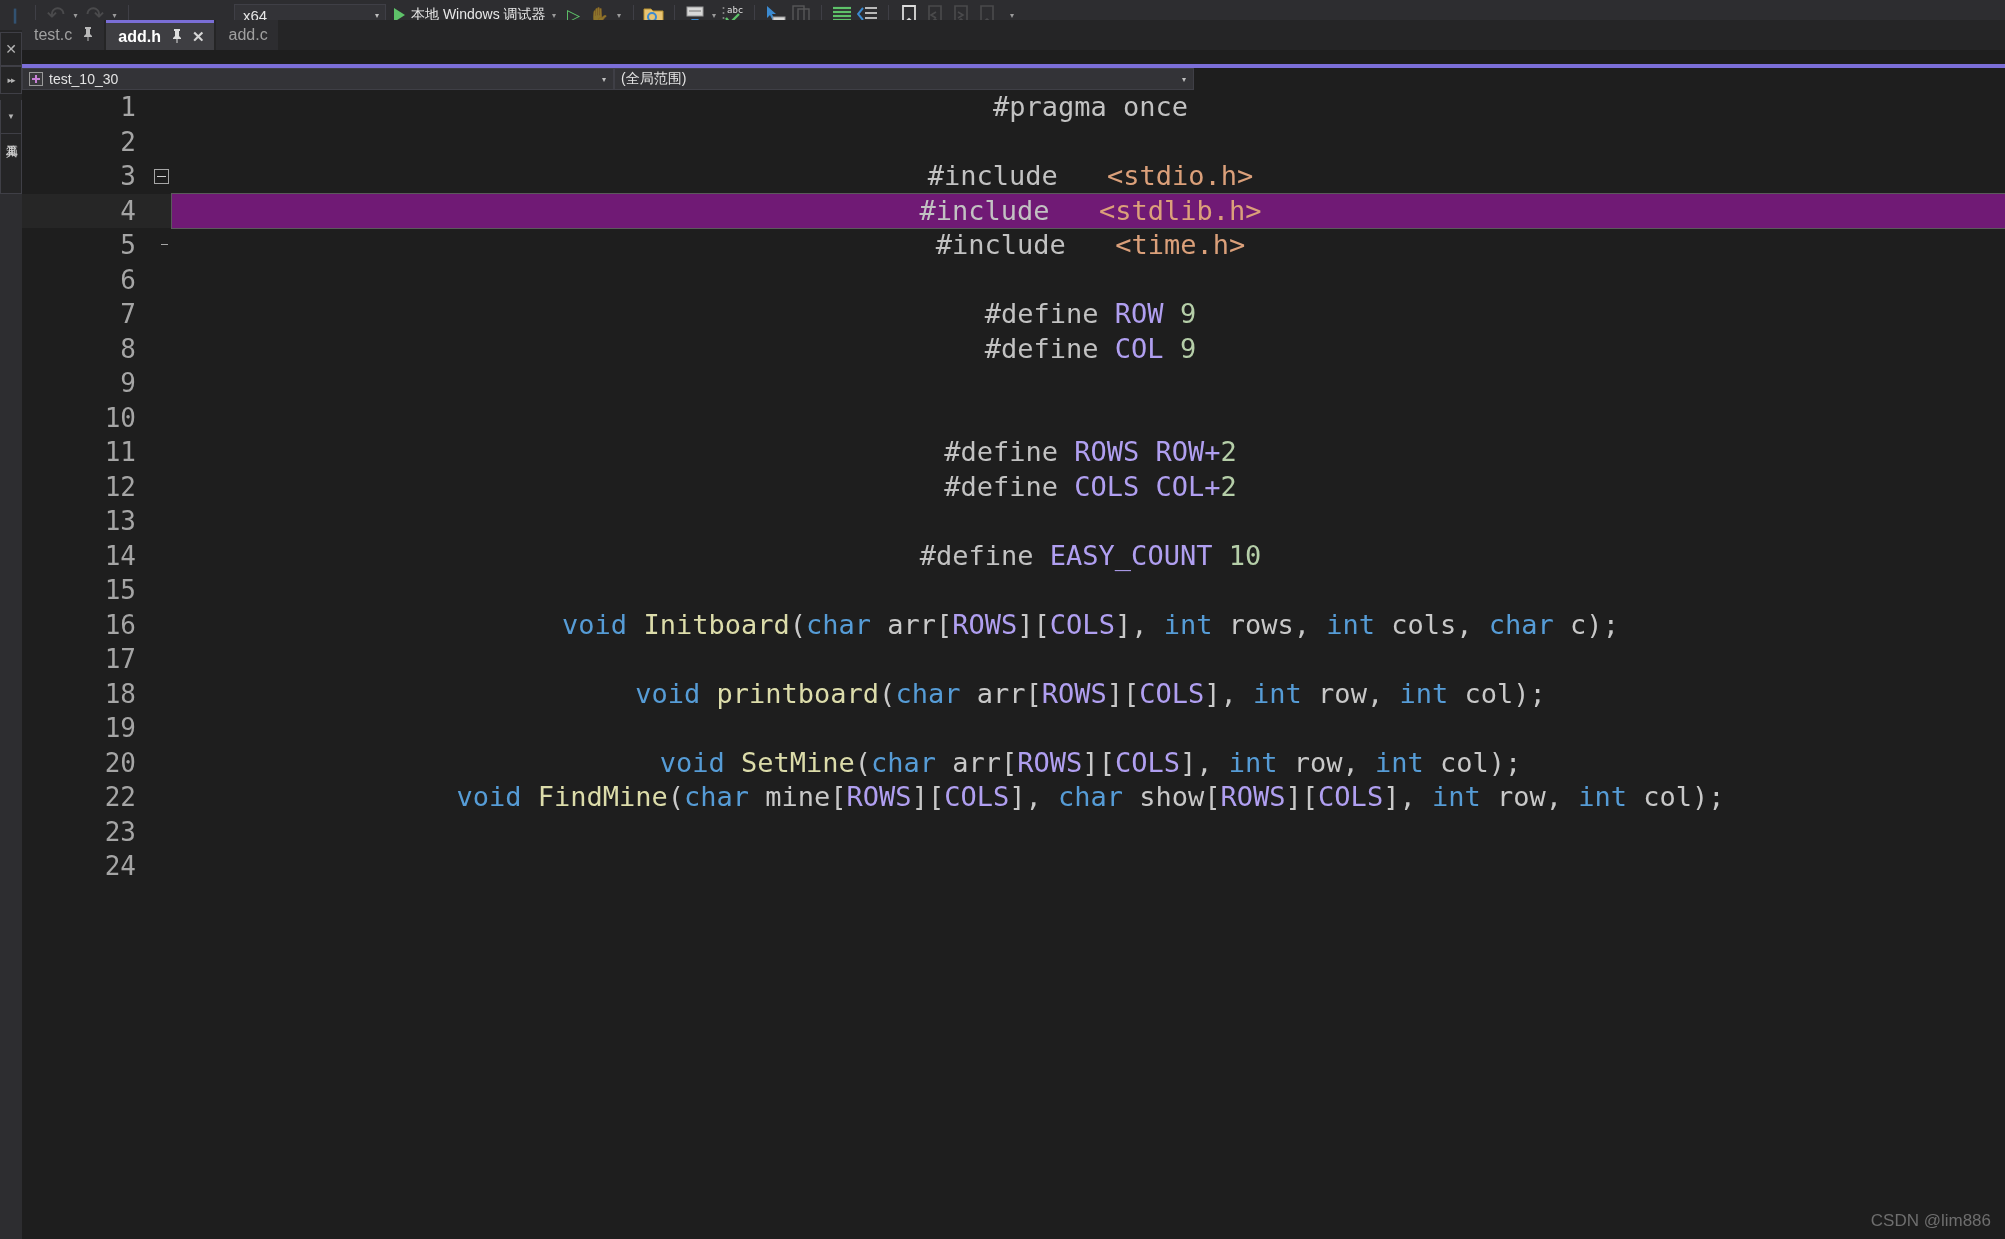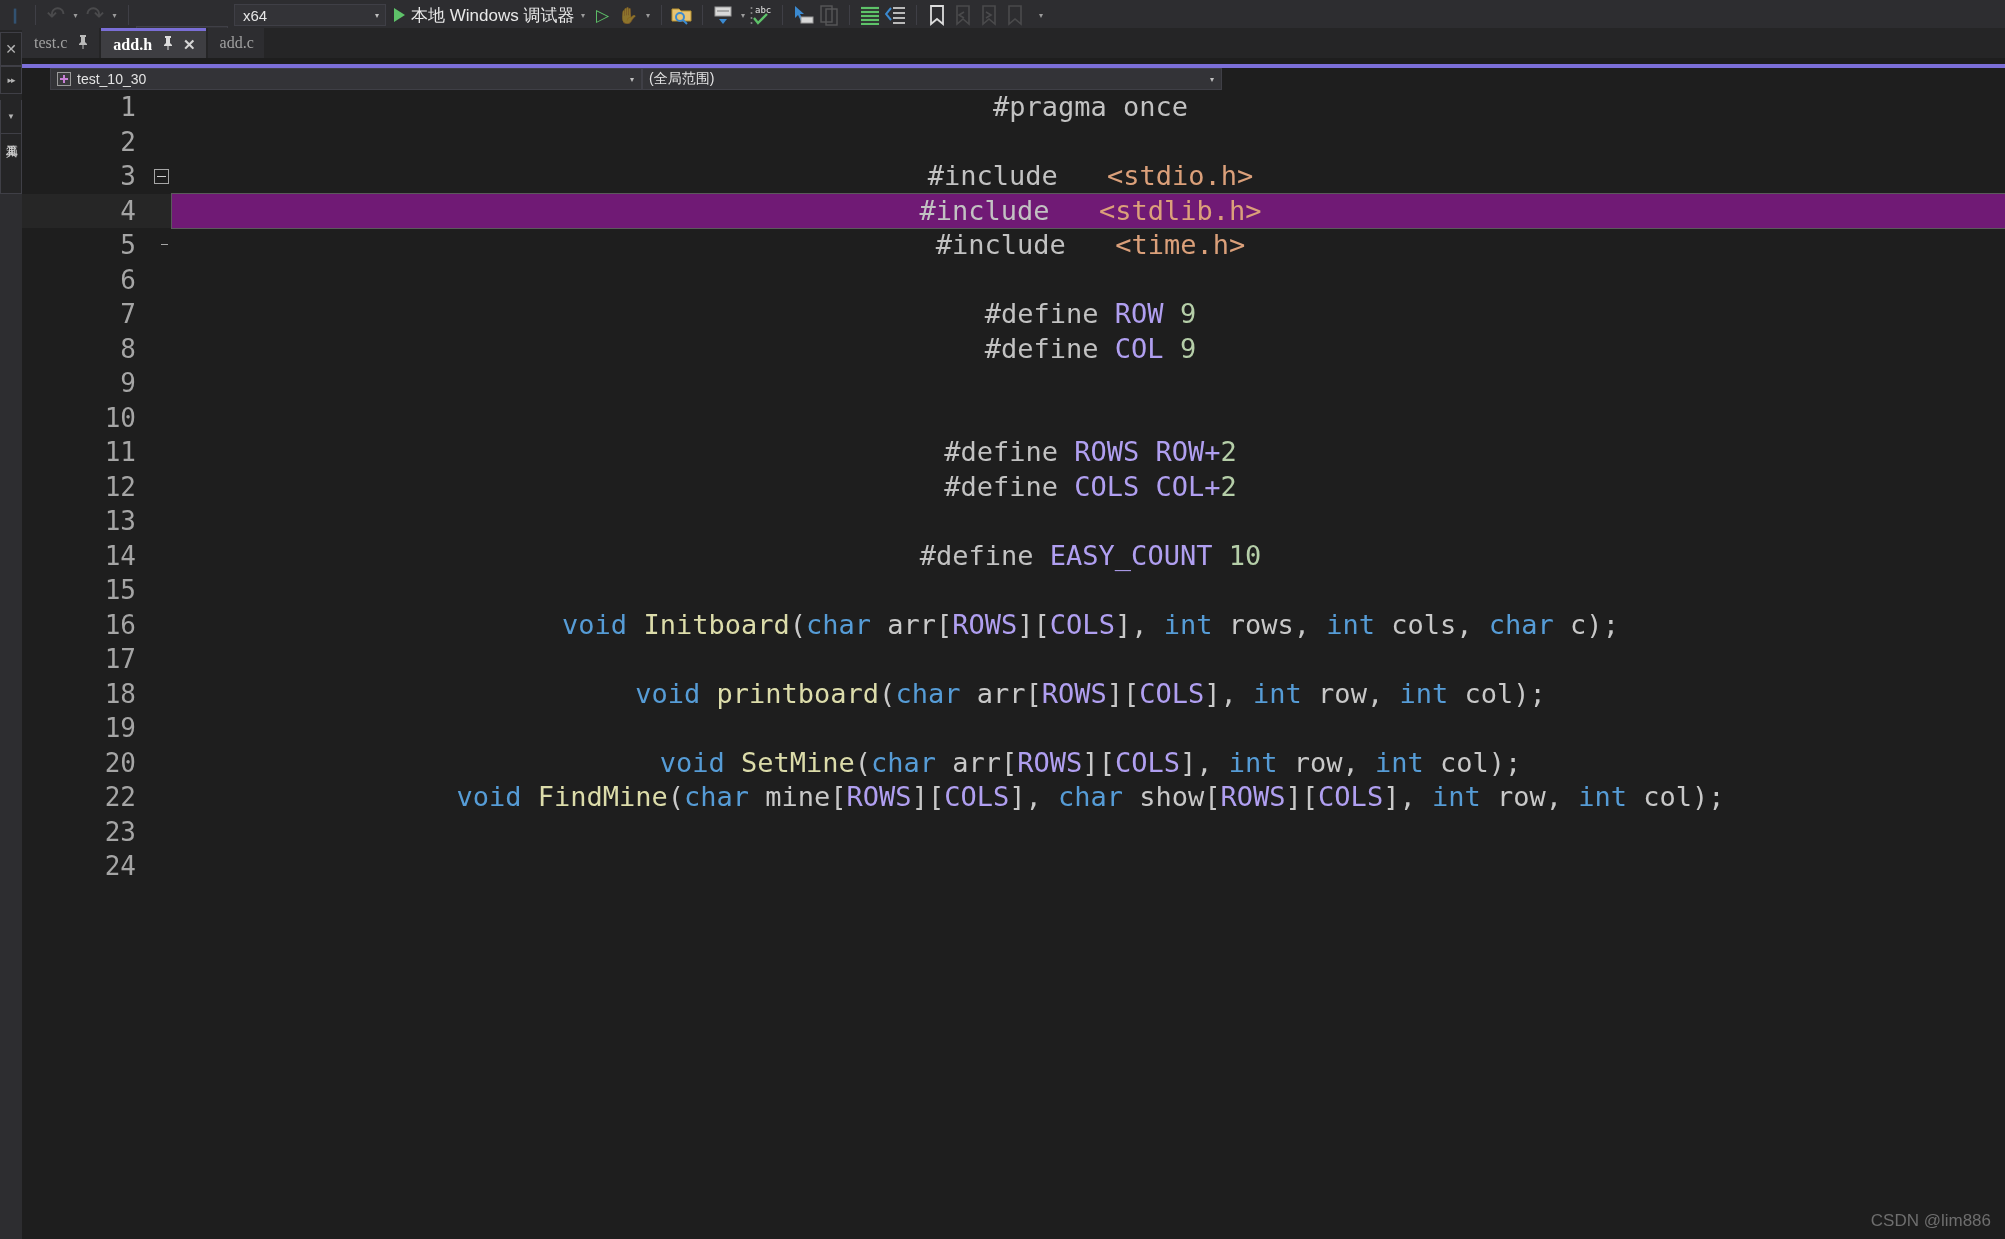--- a/index.html
+++ b/index.html
@@ -57,21 +57,21 @@
   .combo .cbarrow {
     position: absolute; right: 6px; top: 0; bottom: 0;
     display: flex; align-items: center;
     color: #bfbfbf; font-size: 8px;
   }
   #combo-config { width: 92px; margin-top: 44px; }
   #combo-platform { width: 152px; }
 
   .run-item {
     display: flex; align-items: center; gap: 6px;
-    color: #e8e8e8; font-size: 17px;
+    color: #e8e8e8; font-size: 14px;
     flex: 0 0 auto;
     padding: 0 2px;
     white-space: nowrap;
   }
   .play-tri {
     width: 0; height: 0;
     border-left: 11px solid #5ec269;
     border-top: 7px solid transparent;
     border-bottom: 7px solid transparent;
   }
@@ -111,24 +111,24 @@
     padding-top: 2px;
   }
   .rail-strip {
     position: absolute; left: 0; top: 164px;
     width: 22px; height: 1045px;
     background: #2d2d30;
   }
 
   
   .tabbar {
-    position: absolute; left: 22px; top: 28px;
+    position: absolute; left: 22px; top: 20px;
     width: 1983px; height: 30px;
     background: #252526;
-    display: flex; align-items: flex-end; font-family: Liberation Serif, serif;
+    display: flex; align-items: flex-end;
   }
   .tab {
     height: 30px;
     display: flex; align-items: center;
     padding: 0 10px 0 12px;
     font-size: 16px;
     color: #a0a0a0;
     background: #2d2d30;
     margin-right: 2px;
     gap: 9px;
@@ -150,21 +150,21 @@
     position: absolute; left: 22px; top: 64px;
     width: 1983px; height: 4px;
     background: #7c6fd8;
   }
 
   
   .navbar {
     position: absolute; left: 22px; top: 68px;
     width: 1637px; height: 22px;
     background: #e5e5e5;
-    display: flex; align-items: stretch; margin-left: 28px;
+    display: flex; align-items: stretch;
   }
   .navdd {
     position: relative;
     height: 22px;
     border: 1px solid #3f3f46;
     background: #333337;
     display: flex; align-items: center;
     padding-left: 6px;
     color: #e3e3e3;
     font-size: 14px;

